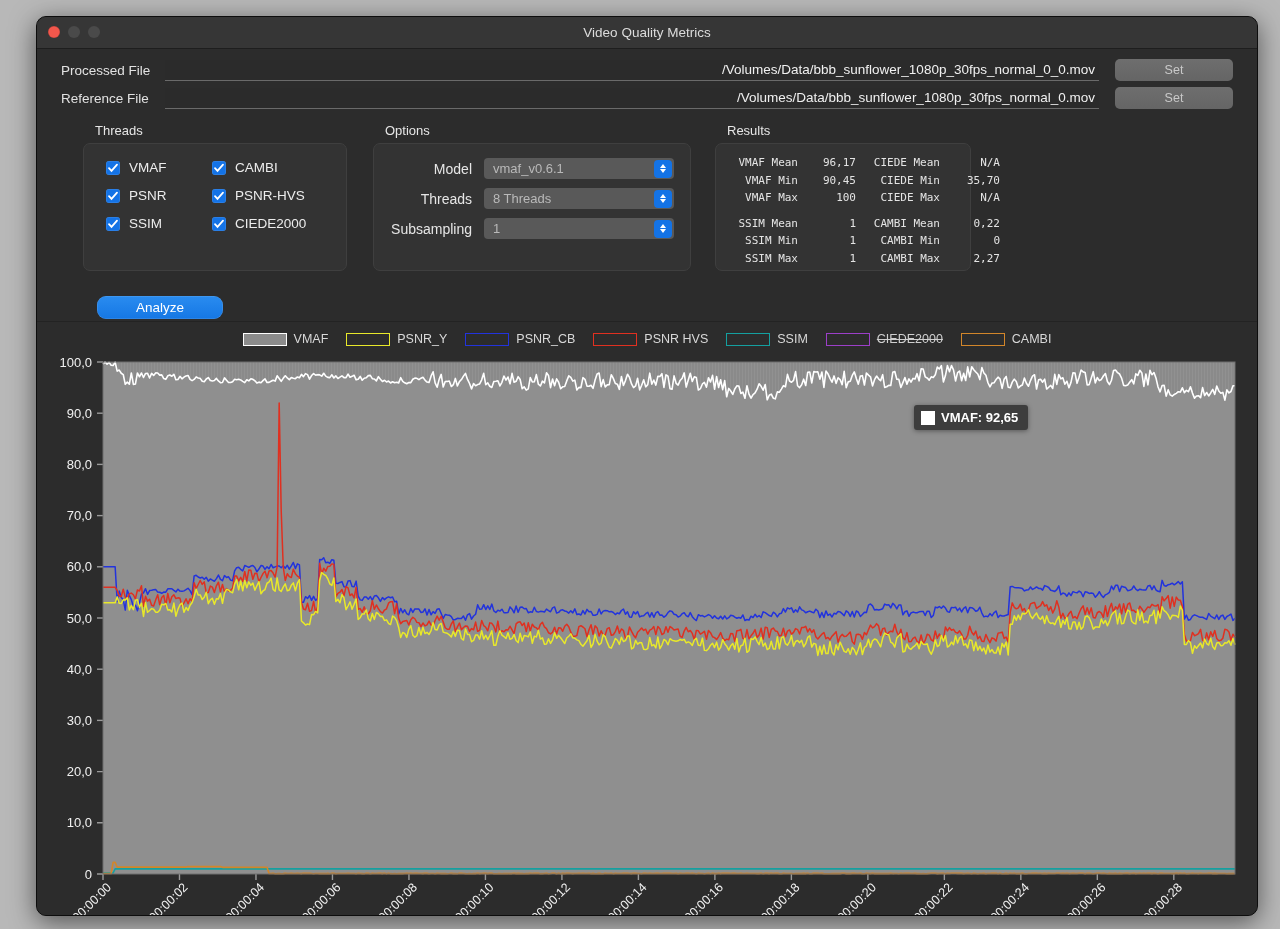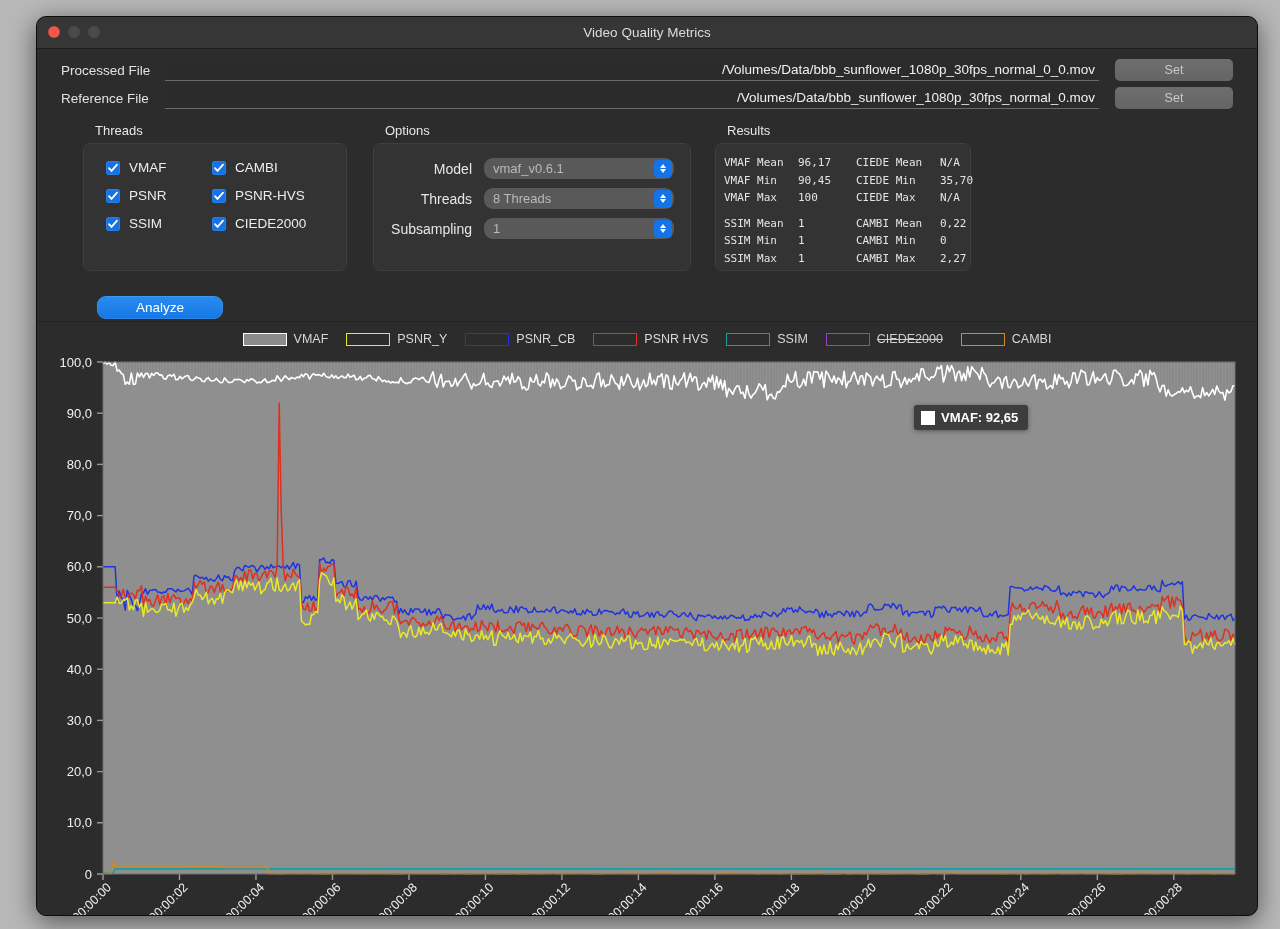--- a/index.html
+++ b/index.html
@@ -159,21 +159,21 @@
     color: #e6e6e6;
     font-size: 14px;
     padding-right: 12px;
     flex: 0 0 auto;
   }
   .opt-select {
     position: relative;
     flex: 1 1 auto;
     height: 21px;
     background: #595959;
-    border-radius: 9px;
+    border-radius: 4px;
     display: flex;
     align-items: center;
   }
   .opt-value {
     color: #b9b9b9;
     font-size: 13px;
     padding-left: 9px;
   }
   .stepper {
     position: absolute;
@@ -196,20 +196,21 @@
   .stepper .down { border-top: 4px solid #fff; }
 
   
   #results-table {
     display: grid;
     grid-template-columns: 74px 58px 84px 60px;
     font-family: "DejaVu Sans Mono", monospace;
     font-size: 11px;
     color: #e4e4e4;
     row-gap: 0;
+    text-align: right;
   }
   #results-table div { line-height: 17.5px; white-space: nowrap; }
   .res-gap { height: 8px; grid-column: 1 / -1; }
 
   
   #analyze-btn {
     position: absolute;
     left: 60px; bottom: 2px;
     width: 126px; height: 23px;
     background: linear-gradient(#2a8cf0, #1577e4);

